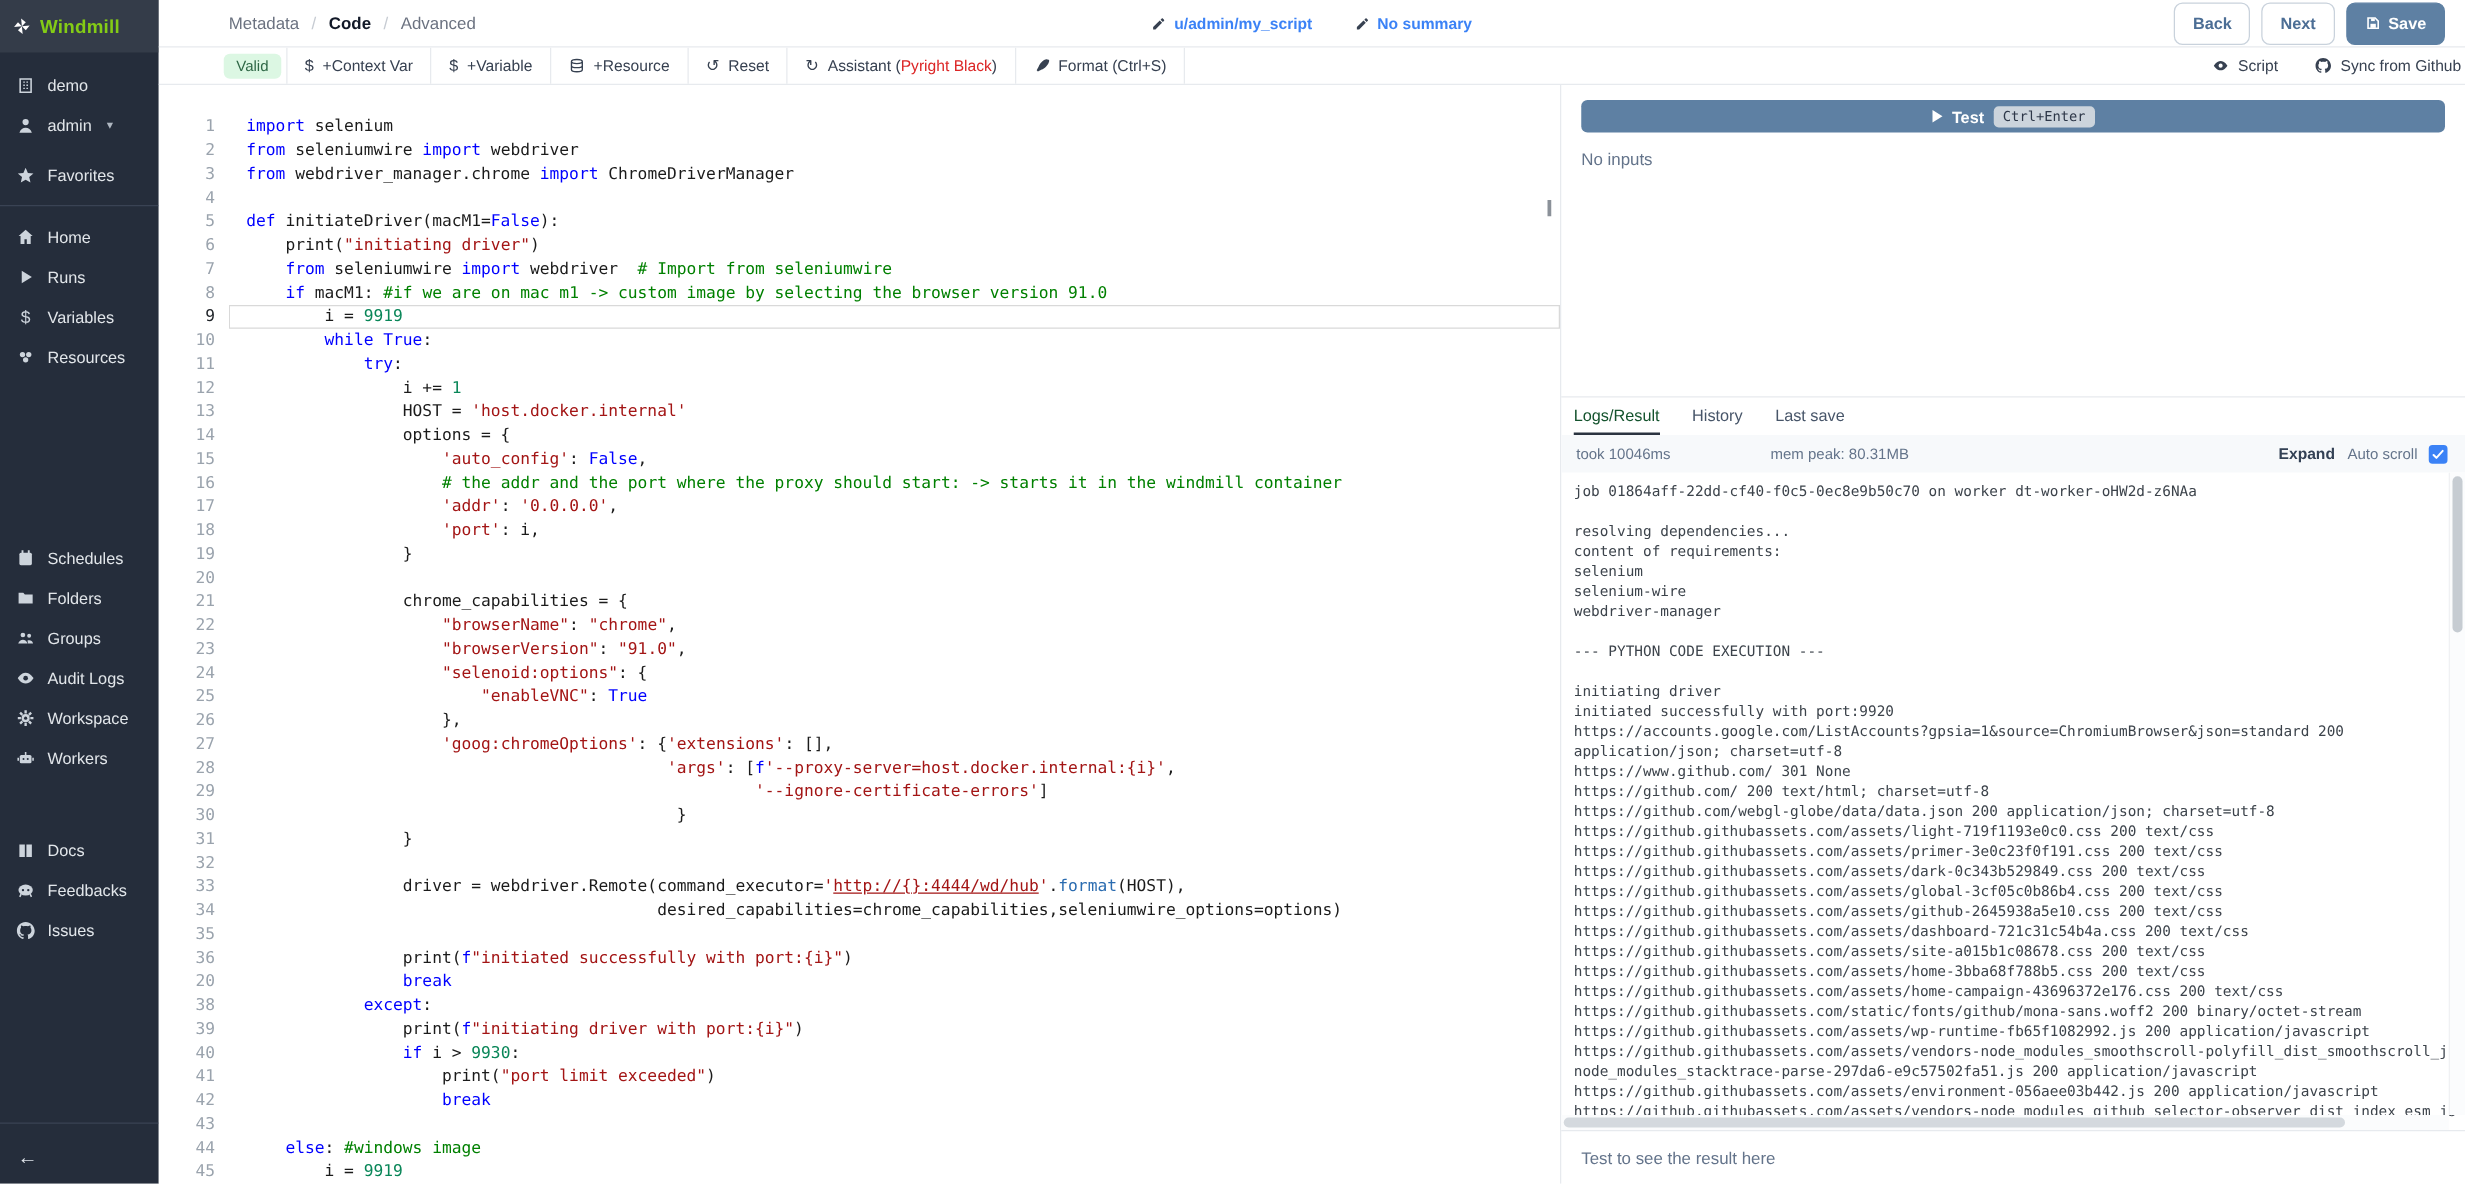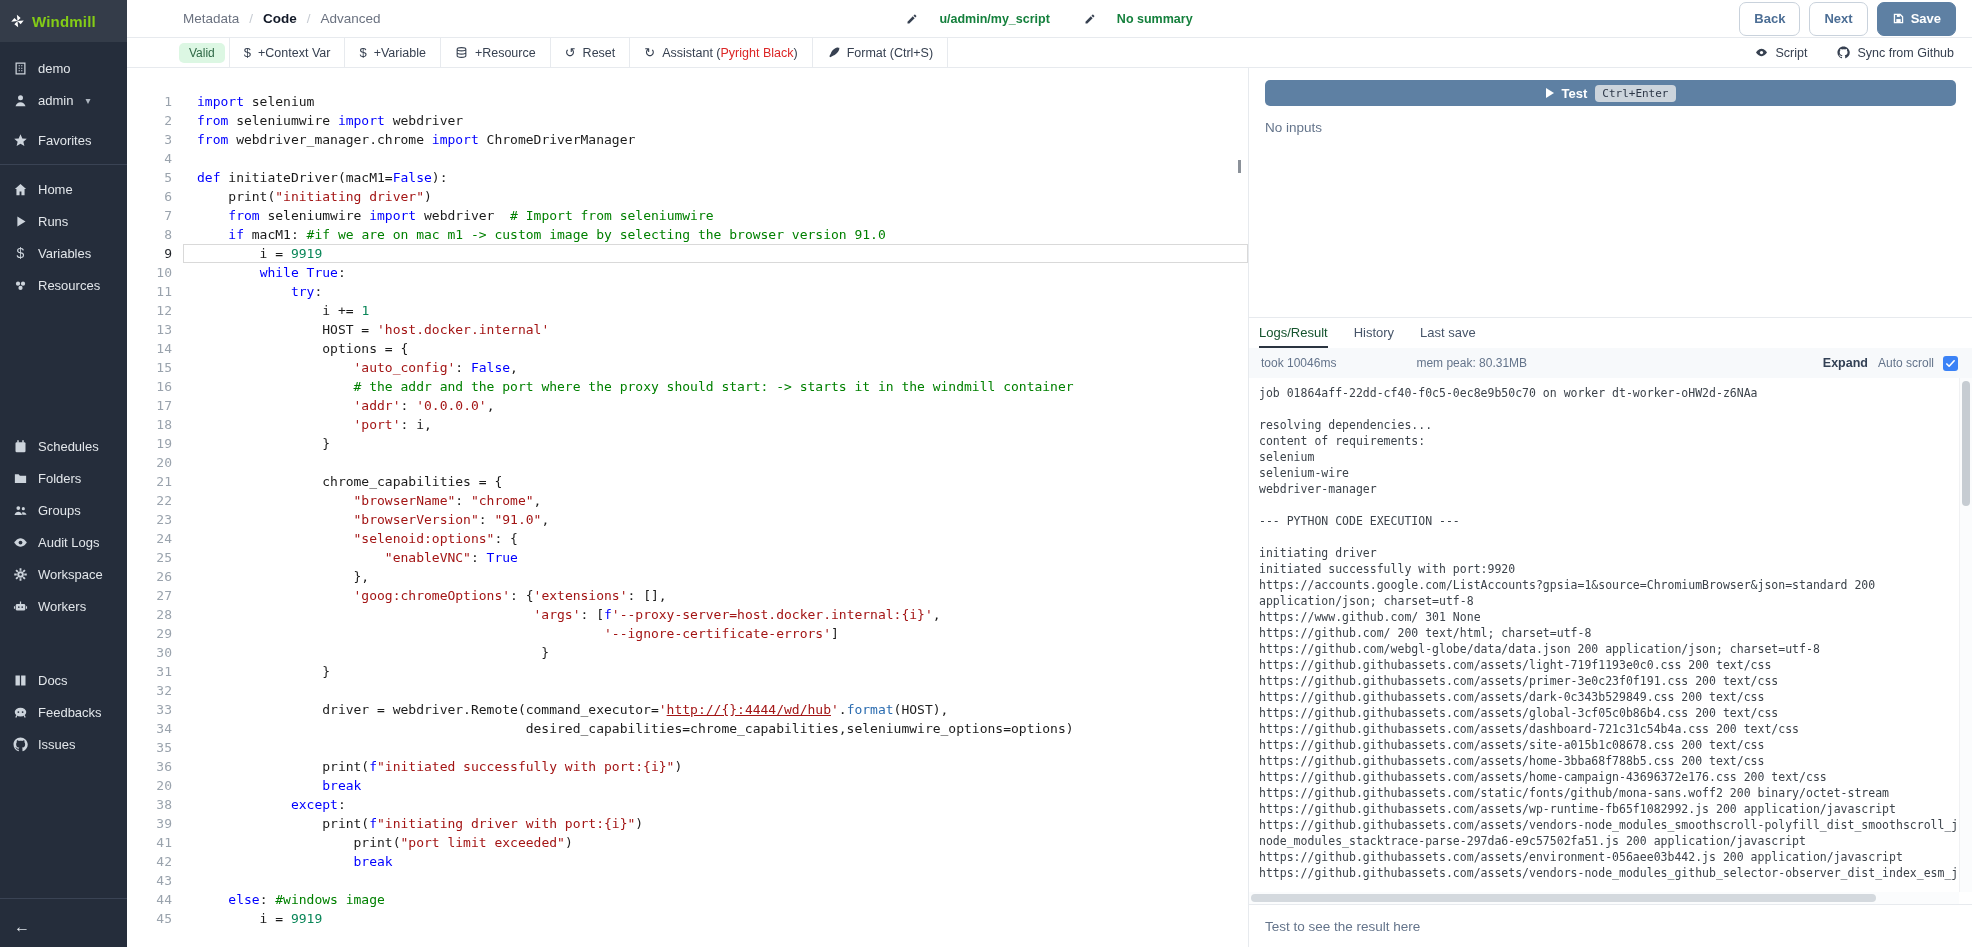--- a/index.html
+++ b/index.html
@@ -25,39 +25,39 @@
 
   
   .main { flex:1; display:flex; flex-direction:column; min-width:0; }
 
   .topbar { height:38px; flex:none; display:flex; align-items:center; border-bottom:1px solid #e7eaee; position:relative; padding:0 16px 0 56px; background:#fff; }
   .crumbs { display:flex; align-items:center; gap:10px; font-size:13.5px; }
   .crumb { color:#6b7280; cursor:pointer; }
   .crumb.active { color:#111827; font-weight:bold; }
   .sep { color:#c6cbd2; }
   .center-info { position:absolute; left:0; right:0; display:flex; justify-content:center; gap:34px; pointer-events:none; }
-  .chip { display:flex; align-items:center; gap:21px; font-size:12.5px; color:#15803d; font-weight:600; cursor:pointer; pointer-events:auto; }
+  .chip { display:flex; align-items:center; gap:6px; font-size:12.5px; color:#3b82f6; font-weight:600; cursor:pointer; pointer-events:auto; }
   .chip .sicon { color:#374151; width:12px; height:12px; }
   .chip .sicon svg { width:12px; height:12px; }
   .top-actions { margin-left:auto; display:flex; align-items:center; gap:9px; }
   .btn { height:27px; border-radius:7px; font-size:13px; font-weight:600; padding:16px 14px; cursor:pointer; display:flex; align-items:center; gap:6px; font-family:inherit; }
   .btn.ghost { background:#fff; border:1px solid #c9d2dc; color:#4c6e95; }
   .btn.primary { background:#5e80a3; border:1px solid #5e80a3; color:#fff; }
   .btn .sicon { width:13px; height:13px; color:#fff; }
   .btn .sicon svg { width:13px; height:13px; }
 
   .toolbar { height:30px; flex:none; display:flex; align-items:stretch; border-bottom:1px solid #e7eaee; padding-left:52px; font-size:12.5px; color:#374151; background:#fff; }
   .valid-badge { align-self:center; background:#dcf7e3; color:#2f6846; border-radius:5px; padding:3px 10px; font-size:12px; margin-right:4px; }
   .tb-group { display:flex; align-items:stretch; }
   .tb-btn { display:flex; align-items:center; gap:7px; padding:0 14px; border:none; background:none; font:inherit; color:#374151; cursor:pointer; border-left:1px solid #e7eaee; white-space:nowrap; }
   .tb-btn.last { border-right:1px solid #e7eaee; }
   .tbicon { font-size:13px; line-height:1; color:#374151; display:inline-flex; }
   .tbicon svg { width:13px; height:13px; }
   .warn { color:#dc2626; }
-  .tb-right { margin-left:auto; display:flex; align-items:center; gap:30px; padding-right:18px; }
+  .tb-right { margin-left:auto; display:flex; align-items:center; gap:30px; padding-right:3px; }
   .tb-right .tb-btn { border:none; padding:0; gap:7px; }
 
   .content { flex:1; display:flex; min-height:0; }
 
   
   .editor { flex:1; min-width:0; position:relative; padding-top:24px; overflow:hidden; background:#fff; cursor:text; }
   .crow { display:flex; height:19px; line-height:19px; font-family:"DejaVu Sans Mono", monospace; font-size:13px; }
   .ln { width:45px; flex:none; text-align:right; color:#9aa3ad; }
   .cwrap { flex:1; margin-left:11px; padding-left:14px; white-space:pre; overflow:hidden; }
   .crow.cur .cwrap { box-shadow:inset 0 0 0 1px #d9d9d9; }
@@ -539,20 +539,24 @@
             </div>
             <div class="crow">
               <span class="ln">38</span>
               <span class="cwrap"><span class="tk-d">            </span><span class="tk-k">except</span><span class="tk-d">:</span></span>
             </div>
             <div class="crow">
               <span class="ln">39</span>
               <span class="cwrap"><span class="tk-d">                print(</span><span class="tk-k">f</span><span class="tk-s">"initiating driver with port:{i}"</span><span class="tk-d">)</span></span>
             </div>
             <div class="crow">
+              <span class="ln">40</span>
+              <span class="cwrap"><span class="tk-d">                </span><span class="tk-k">if</span><span class="tk-d"> i &gt; </span><span class="tk-n">9930</span><span class="tk-d">:</span></span>
+            </div>
+            <div class="crow">
               <span class="ln">41</span>
               <span class="cwrap"><span class="tk-d">                    print(</span><span class="tk-s">"port limit exceeded"</span><span class="tk-d">)</span></span>
             </div>
             <div class="crow">
               <span class="ln">42</span>
               <span class="cwrap"><span class="tk-d">                    </span><span class="tk-k">break</span></span>
             </div>
             <div class="crow">
               <span class="ln">43</span>
               <span class="cwrap"></span>
@@ -616,20 +620,21 @@
               <div class="logline">initiated successfully with port:9920</div>
               <div class="logline">https://accounts.google.com/ListAccounts?gpsia=1&amp;source=ChromiumBrowser&amp;json=standard 200</div>
               <div class="logline">application/json; charset=utf-8</div>
               <div class="logline">https://www.github.com/ 301 None</div>
               <div class="logline">https://github.com/ 200 text/html; charset=utf-8</div>
               <div class="logline">https://github.com/webgl-globe/data/data.json 200 application/json; charset=utf-8</div>
               <div class="logline">https://github.githubassets.com/assets/light-719f1193e0c0.css 200 text/css</div>
               <div class="logline">https://github.githubassets.com/assets/primer-3e0c23f0f191.css 200 text/css</div>
               <div class="logline">https://github.githubassets.com/assets/dark-0c343b529849.css 200 text/css</div>
               <div class="logline">https://github.githubassets.com/assets/global-3cf05c0b86b4.css 200 text/css</div>
+              <div class="logline">https://github.githubassets.com/assets/github-2645938a5e10.css 200 text/css</div>
               <div class="logline">https://github.githubassets.com/assets/dashboard-721c31c54b4a.css 200 text/css</div>
               <div class="logline">https://github.githubassets.com/assets/site-a015b1c08678.css 200 text/css</div>
               <div class="logline">https://github.githubassets.com/assets/home-3bba68f788b5.css 200 text/css</div>
               <div class="logline">https://github.githubassets.com/assets/home-campaign-43696372e176.css 200 text/css</div>
               <div class="logline">https://github.githubassets.com/static/fonts/github/mona-sans.woff2 200 binary/octet-stream</div>
               <div class="logline">https://github.githubassets.com/assets/wp-runtime-fb65f1082992.js 200 application/javascript</div>
               <div class="logline">https://github.githubassets.com/assets/vendors-node_modules_smoothscroll-polyfill_dist_smoothscroll_js-</div>
               <div class="logline">node_modules_stacktrace-parse-297da6-e9c57502fa51.js 200 application/javascript</div>
               <div class="logline">https://github.githubassets.com/assets/environment-056aee03b442.js 200 application/javascript</div>
               <div class="logline">https://github.githubassets.com/assets/vendors-node_modules_github_selector-observer_dist_index_esm_js-</div>

